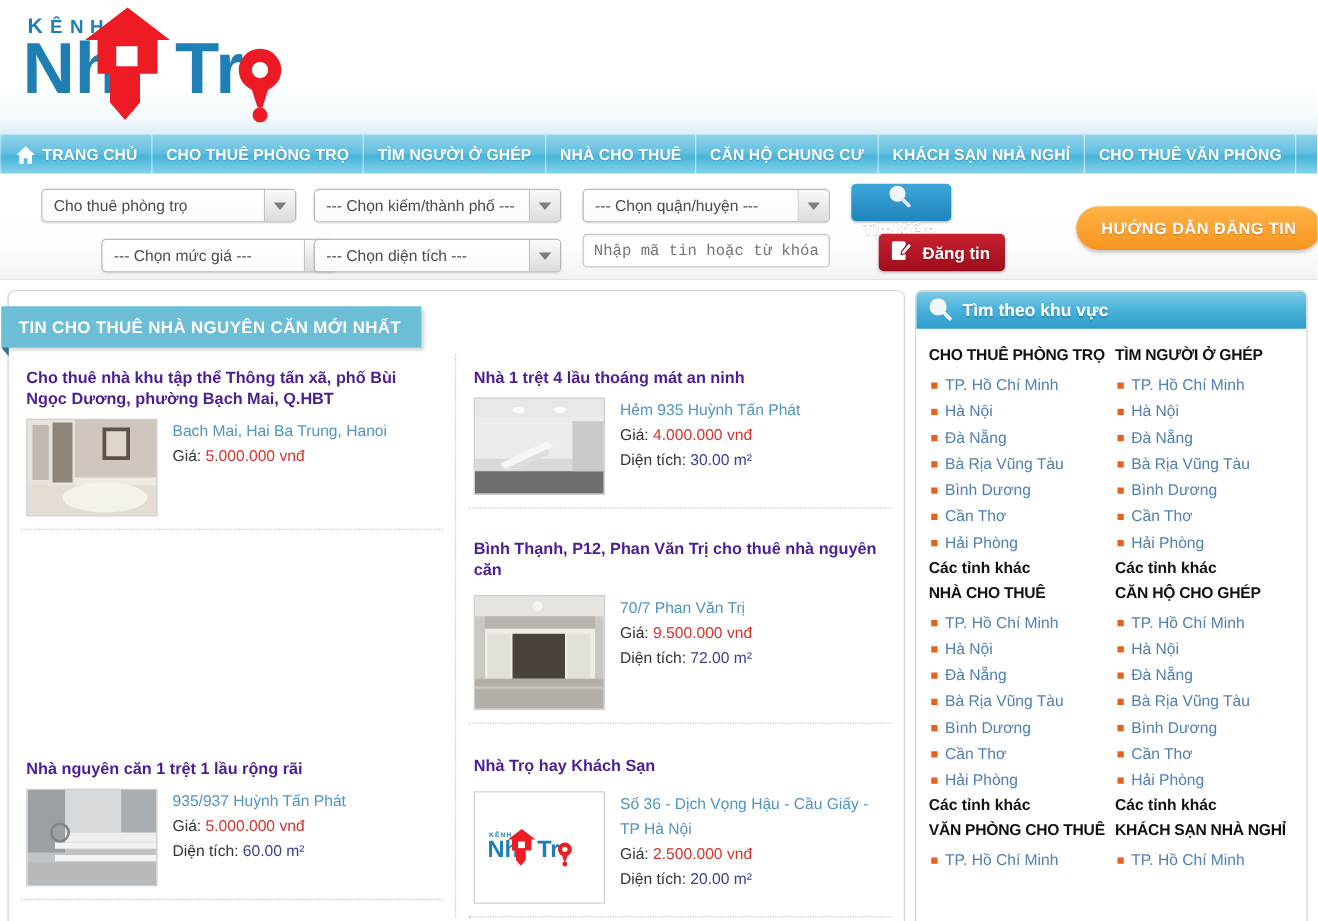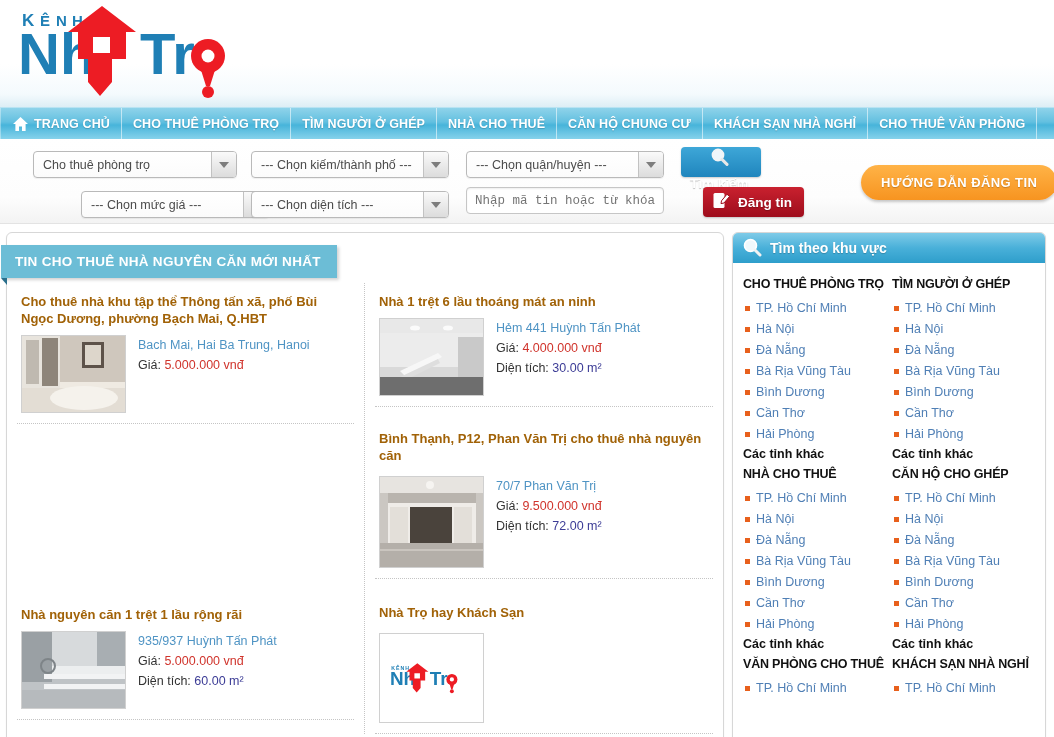--- a/index.html
+++ b/index.html
@@ -126,21 +126,21 @@
     content: ""; position: absolute; left: 0; bottom: -7px;
     border-left: 6px solid transparent;
     border-top: 7px solid #2a6f8c;
   }
 
   .listings { position: absolute; top: 50px; left: 0; right: 0; display: flex; }
   .col { width: 50%; padding: 0 10px; }
   .col.left { border-right: 1px dotted #c5c5c5; }
   .listing { padding: 10px 4px 10px 4px; border-bottom: 1px dotted #c5c5c5; }
   .listing-title {
-    color: #a16207; font-weight: bold; font-size: 13px; line-height: 17px;
+    color: #4c1d95; font-weight: bold; font-size: 13px; line-height: 17px;
     margin-bottom: 8px; cursor: pointer;
   }
   .listing-body { display: flex; gap: 12px; }
   .thumb {
     width: 105px; height: 78px; flex: none;
     border: 1px solid #d0d0d0; background: #e9e9e9; overflow: hidden;
     position: relative;
   }
   .thumb.logo-thumb { background: #fff; display:flex; align-items:center; justify-content:center; }
   .meta { font-size: 12.5px; line-height: 20px; }
@@ -365,37 +365,37 @@
                      <span class="area">60.00 m²</span></div>
               </div>
             </div>
           </div>
 
         </div>
 
         <div class="col">
 
           <div class="listing">
-            <div class="listing-title">Nhà 1 trệt 6 lầu thoáng mát an ninh</div>
+            <div class="listing-title">Nhà 1 trệt 4 lầu thoáng mát an ninh</div>
             <div class="listing-body">
               <div class="thumb">
                 <svg width="103" height="76" viewBox="0 0 103 76">
                   <rect width="103" height="76" fill="#d9d9d9"></rect>
                   <rect x="0" y="0" width="103" height="14" fill="#e8e8e8"></rect>
                   <ellipse cx="35" cy="9" rx="5" ry="2.5" fill="#fbfbfb"></ellipse>
                   <ellipse cx="68" cy="9" rx="5" ry="2.5" fill="#fbfbfb"></ellipse>
                   <rect x="0" y="14" width="103" height="34" fill="#ececec"></rect>
                   <path d="M20 52 L58 34 L62 38 L26 58 Z" fill="#f7f7f7"></path>
                   <path d="M20 58 L58 40 L60 44 L24 62 Z" fill="#dedede"></path>
                   <rect x="0" y="58" width="103" height="18" fill="#6e6e6e"></rect>
                   <rect x="78" y="18" width="25" height="40" fill="#c9c9c9"></rect>
                 </svg>
               </div>
               <div class="meta">
-                <div class="addr">Hẻm 441 Huỳnh Tấn Phát</div>
+                <div class="addr">Hẻm 935 Huỳnh Tấn Phát</div>
                 <div><span class="lbl">Giá:</span>
                      <span class="price">4.000.000 vnđ</span></div>
                 <div><span class="lbl">Diện tích:</span>
                      <span class="area">30.00 m²</span></div>
               </div>
             </div>
           </div>
 
           <div class="listing" style="margin-top:13px;">
             <div class="listing-title">Bình Thạnh, P12, Phan Văn Trị cho thuê nhà nguyên căn</div>
@@ -433,20 +433,27 @@
                   <text x="6" y="70" font-family="Liberation Sans, sans-serif" font-size="58" font-weight="bold" fill="#1f7fb5">Nh</text>
                   <path d="M66 55 L66 28 L56 28 L90 2 L124 28 L114 28 L114 55 L100 55 L100 78 L88 92 L76 78 L76 55 Z" fill="#ed1c24"></path>
                   <rect x="81" y="33" width="17" height="16" fill="#ffffff"></rect>
                   <text x="128" y="70" font-family="Liberation Sans, sans-serif" font-size="58" font-weight="bold" fill="#1f7fb5">Tr</text>
                   <circle cx="196" cy="52" r="17" fill="#ed1c24"></circle>
                   <circle cx="196" cy="52" r="6.5" fill="#ffffff"></circle>
                   <path d="M189 66 L203 66 L198 82 L194 82 Z" fill="#ed1c24"></path>
                   <circle cx="196" cy="88" r="6" fill="#ed1c24"></circle>
                 </svg>
               </div>
+              <div class="meta">
+                <div class="addr">Số 36 - Dịch Vọng Hậu - Cầu Giấy - TP Hà Nội</div>
+                <div><span class="lbl">Giá:</span>
+                     <span class="price">2.500.000 vnđ</span></div>
+                <div><span class="lbl">Diện tích:</span>
+                     <span class="area">20.00 m²</span></div>
+              </div>
             </div>
           </div>
 
         </div>
       </div>
     </div>
 
     <div class="sidebar">
       <div class="side-head">
         <span>

